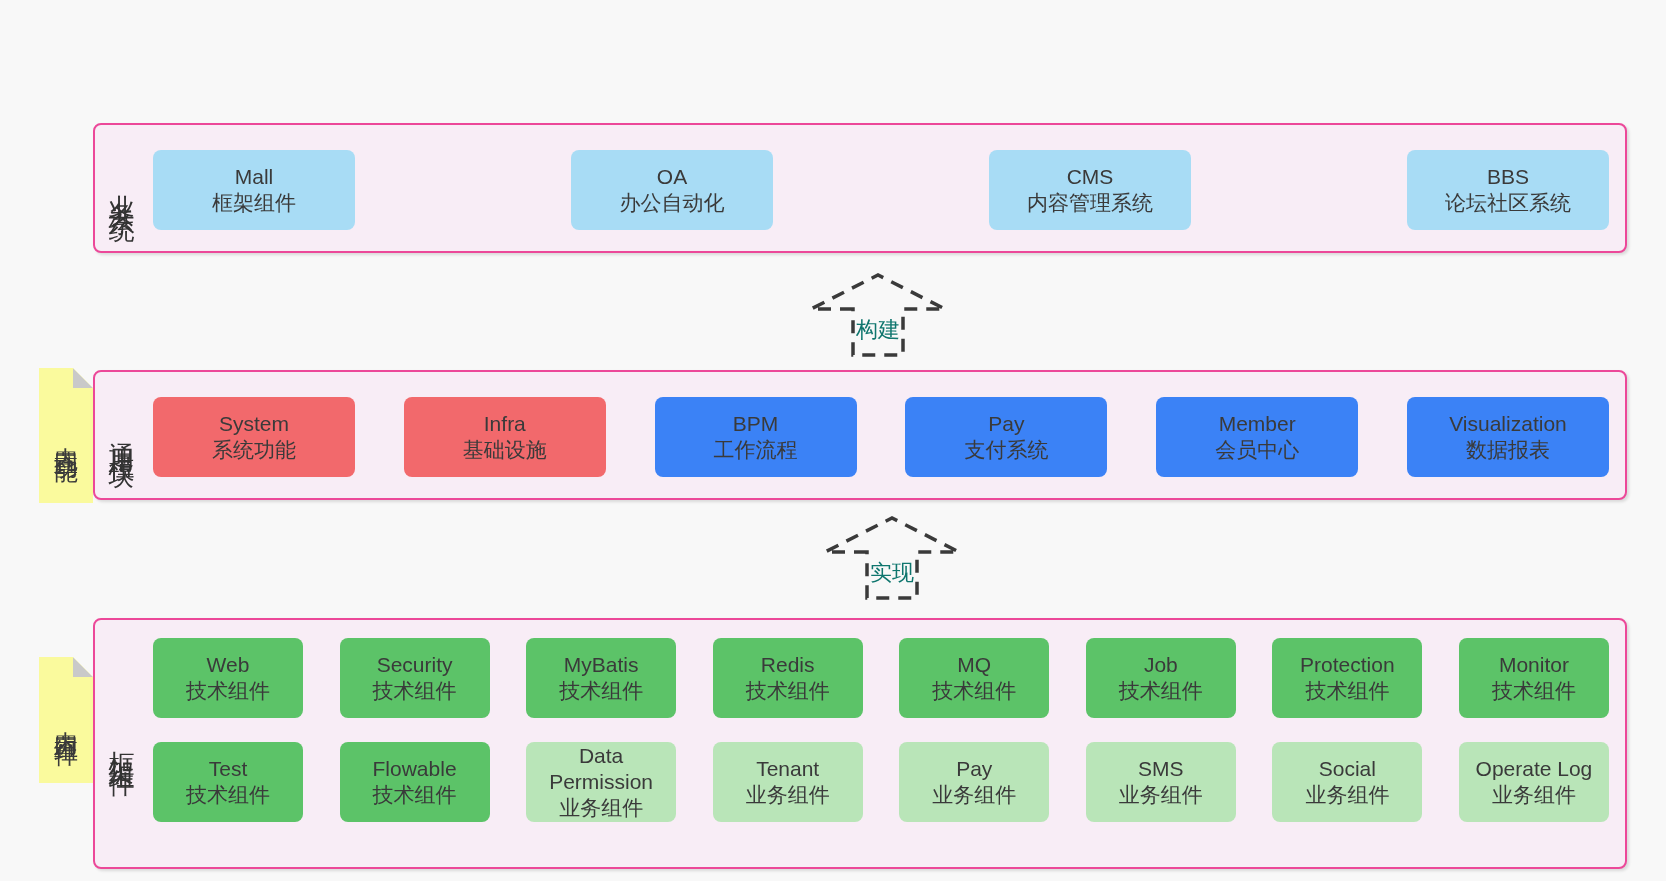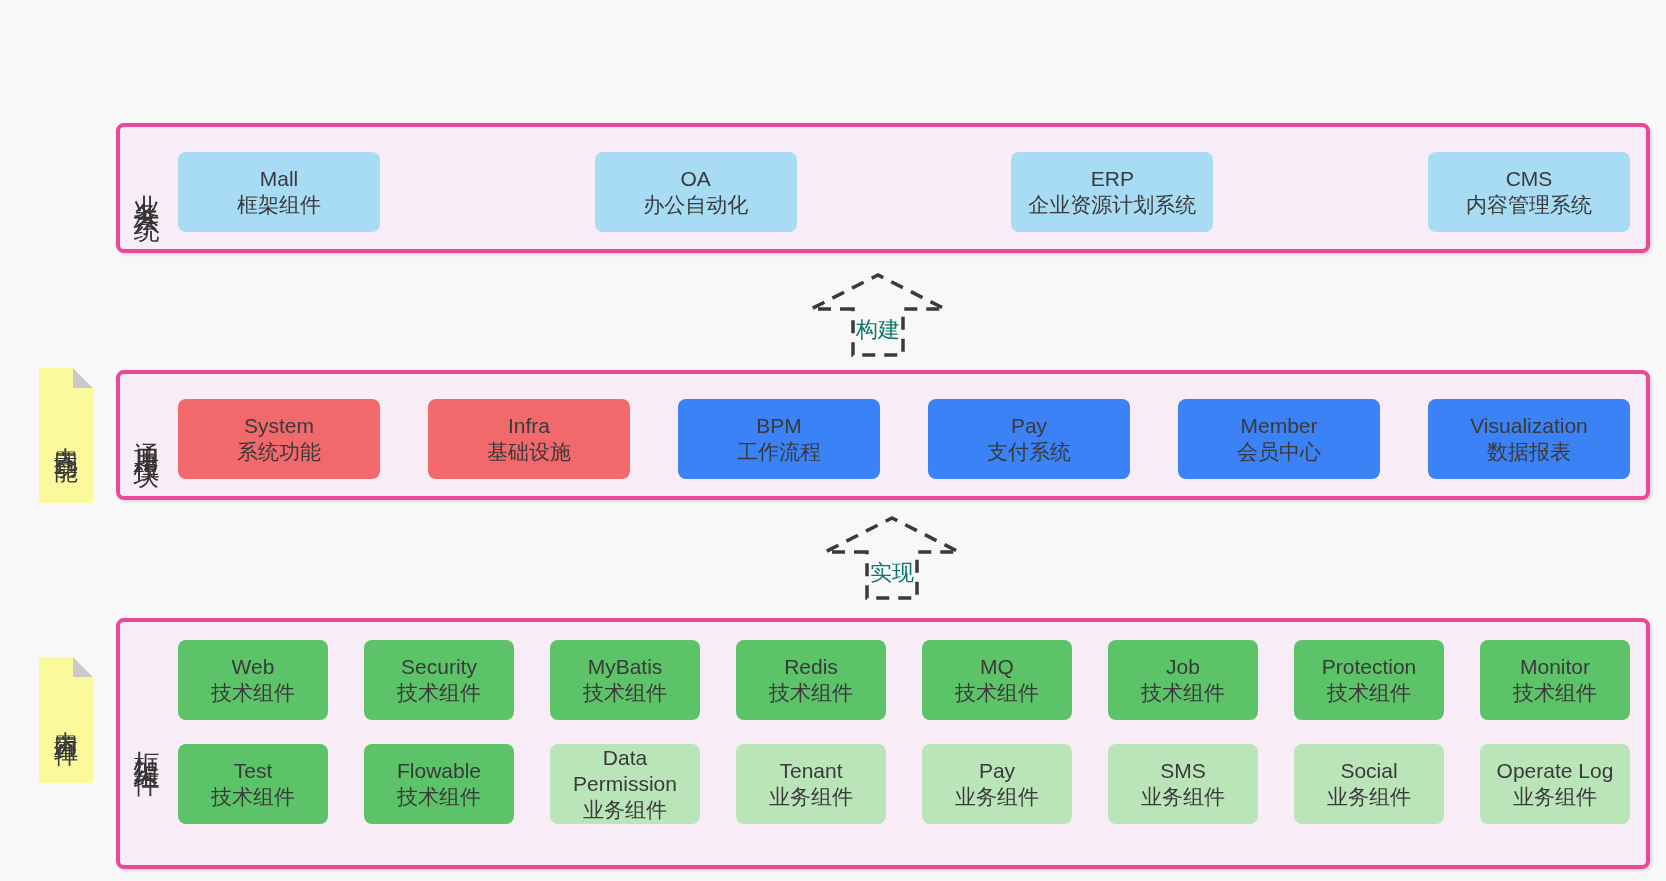--- a/index.html
+++ b/index.html
@@ -12,24 +12,23 @@
     width:1666px;height:881px;
     background:#f8f8f8;
     overflow:hidden;
   }
   
   .layer{
     position:absolute;
     left:93px;width:1534px;
     box-sizing:border-box;
     background:#f8edf6;
-    border:4px solid #ec4899;
+    border:2px solid #ec4899;
     border-radius:8px;
     box-shadow:2px 2px 3px rgba(0,0,0,0.12);
-    margin-left:23px;
   }
   .layer-1{top:123px;height:130px;}
   .layer-2{top:370px;height:130px;}
   .layer-3{top:618px;height:251px;}
   .layer-label{
     position:absolute;
     left:10px;top:50%;
     transform:translateY(-50%);
     writing-mode:vertical-rl;
     text-orientation:upright;
@@ -131,26 +130,26 @@
     <div class="row row-a">
         <div class="box box-blue">
           <span>Mall</span>
           <span>框架组件</span>
         </div>
         <div class="box box-blue">
           <span>OA</span>
           <span>办公自动化</span>
         </div>
         <div class="box box-blue">
-          <span>ERP</span>
-          <span>企业资源计划系统</span>
-        </div>
-        <div class="box box-blue">
           <span>CMS</span>
           <span>内容管理系统</span>
+        </div>
+        <div class="box box-blue">
+          <span>BBS</span>
+          <span>论坛社区系统</span>
         </div>
       </div>
   </div>
 
   <div class="arrow arrow-1">
     <svg width="140" height="88" viewBox="0 0 140 88">
       <path d="M45,38 L3,38 L70,4 L137,38 L95,38 L95,84 L45,84 Z" fill="none" stroke="#3a3a3a" stroke-width="3.5" stroke-dasharray="13 9"></path>
     </svg>
     <div class="arrow-label">构建</div>
   </div>

